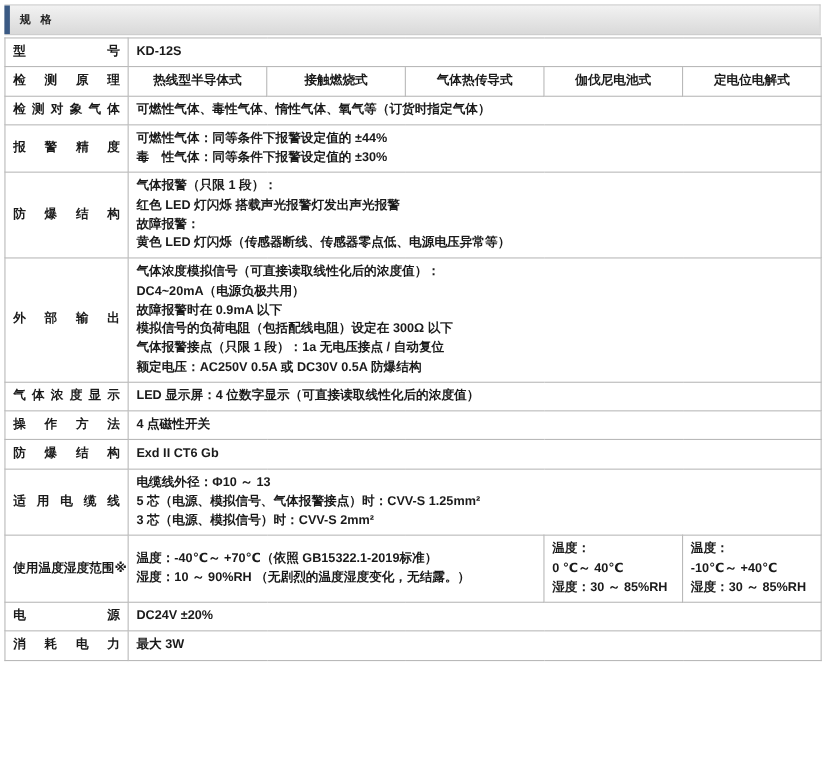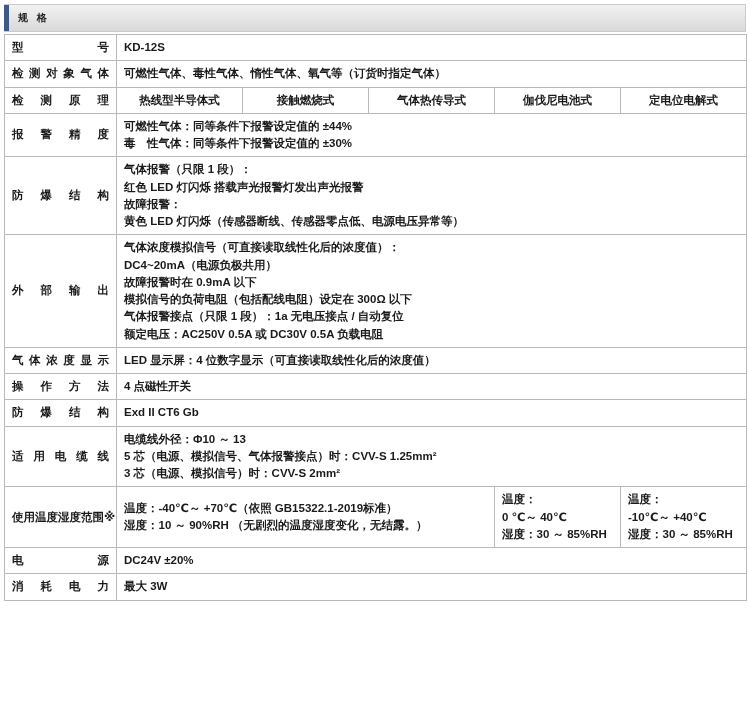--- a/index.html
+++ b/index.html
@@ -94,33 +94,33 @@
       <col style="width:126px">
     </colgroup>
     <tbody>
 
       <tr>
         <td class="label">型　　号</td>
         <td colspan="5">KD-12S</td>
       </tr>
 
       <tr>
-        <td class="label">检测对象气体</td>
-        <td colspan="5">可燃性气体、毒性气体、惰性气体、氧气等（订货时指定气体）</td>
-      </tr>
-
-      <tr>
         <td class="label">检测原理</td>
         <td class="center">热线型半导体式</td>
         <td class="center">接触燃烧式</td>
         <td class="center">气体热传导式</td>
         <td class="center">伽伐尼电池式</td>
         <td class="center">定电位电解式</td>
       </tr>
 
+      <tr>
+        <td class="label">检测对象气体</td>
+        <td colspan="5">可燃性气体、毒性气体、惰性气体、氧气等（订货时指定气体）</td>
+      </tr>
+
 
       <tr>
         <td class="label">报警精度</td>
         <td colspan="5" class="multi">
           <div>可燃性气体：同等条件下报警设定值的 ±44%</div>
           <div>毒　性气体：同等条件下报警设定值的 ±30%</div>
         </td>
       </tr>
 
 
@@ -135,21 +135,21 @@
       </tr>
 
       <tr>
         <td class="label">外部输出</td>
         <td colspan="5" class="multi">
           <div>气体浓度模拟信号（可直接读取线性化后的浓度值）：</div>
           <div>DC4~20mA（电源负极共用）</div>
           <div>故障报警时在 0.9mA 以下</div>
           <div>模拟信号的负荷电阻（包括配线电阻）设定在 300Ω 以下</div>
           <div>气体报警接点（只限 1 段）：1a 无电压接点 / 自动复位</div>
-          <div>额定电压：AC250V 0.5A 或 DC30V 0.5A 负载电阻</div>
+          <div>额定电压：AC250V 0.5A 或 DC30V 0.5A 防爆结构</div>
         </td>
       </tr>
 
       <tr>
         <td class="label">气体浓度显示</td>
         <td colspan="5">LED 显示屏：4 位数字显示（可直接读取线性化后的浓度值）</td>
       </tr>
 
       <tr>
         <td class="label">操作方法</td>

